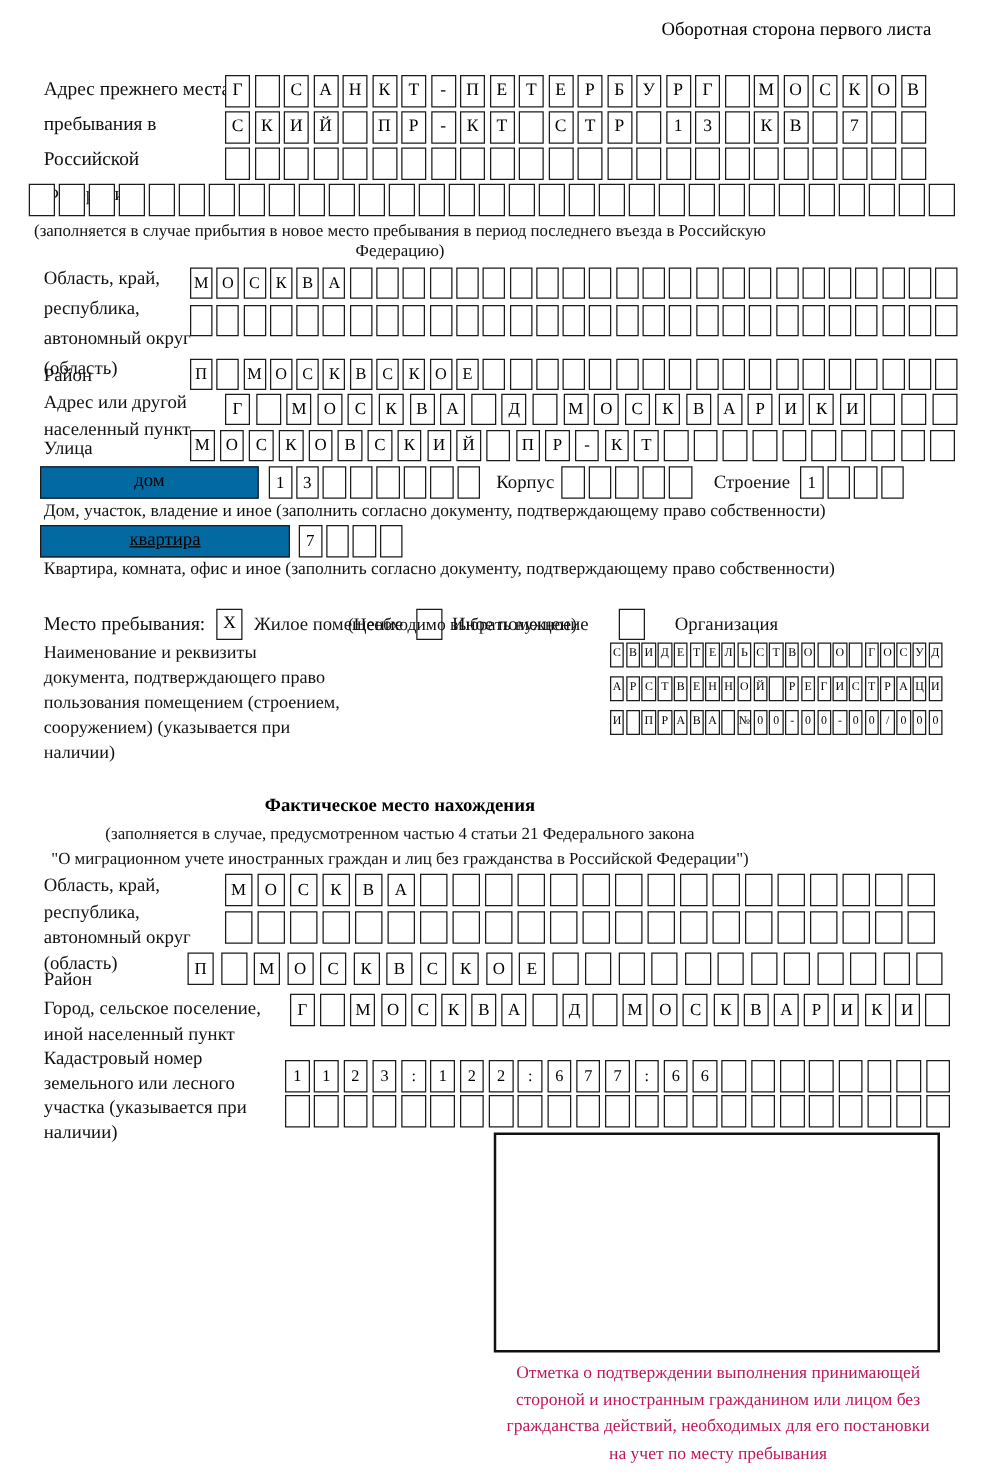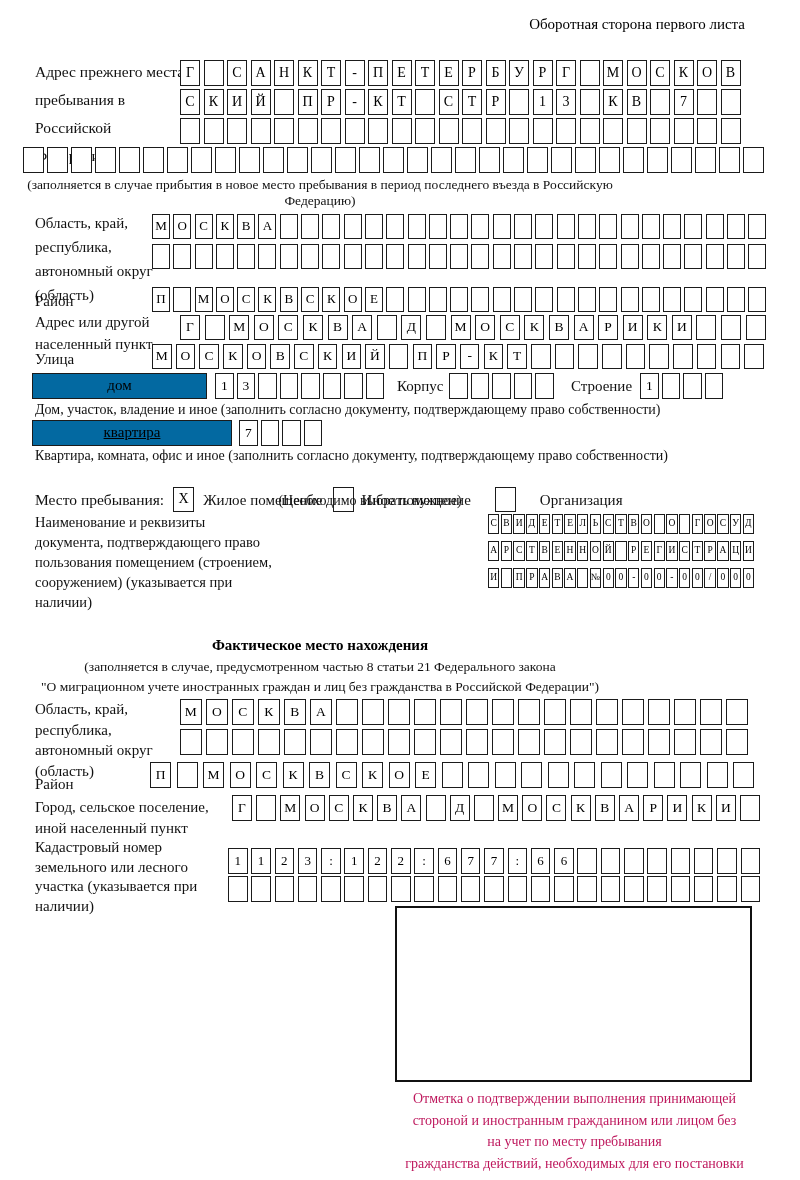--- a/index.html
+++ b/index.html
@@ -98,38 +98,38 @@
     <div class="lbl">Организация</div>
   </div>
   <div class="abs caption" style="top:493px;left:120px;width:500px;text-align:center;">(Необходимо выбрать нужное)</div>
 
   <div class="abs lbl" style="top:512px;left:35px;width:240px;font-size:14.5px;line-height:20px;">Наименование и реквизиты документа, подтверждающего право пользования помещением (строением, сооружением) (указывается при наличии)</div>
   <div class="abs cells cg" style="top:514px;left:488px;"><span class="cell">С</span><span class="cell">В</span><span class="cell">И</span><span class="cell">Д</span><span class="cell">Е</span><span class="cell">Т</span><span class="cell">Е</span><span class="cell">Л</span><span class="cell">Ь</span><span class="cell">С</span><span class="cell">Т</span><span class="cell">В</span><span class="cell">О</span><span class="cell"></span><span class="cell">О</span><span class="cell"></span><span class="cell">Г</span><span class="cell">О</span><span class="cell">С</span><span class="cell">У</span><span class="cell">Д</span></div>
   <div class="abs cells cg" style="top:541px;left:488px;"><span class="cell">А</span><span class="cell">Р</span><span class="cell">С</span><span class="cell">Т</span><span class="cell">В</span><span class="cell">Е</span><span class="cell">Н</span><span class="cell">Н</span><span class="cell">О</span><span class="cell">Й</span><span class="cell"></span><span class="cell">Р</span><span class="cell">Е</span><span class="cell">Г</span><span class="cell">И</span><span class="cell">С</span><span class="cell">Т</span><span class="cell">Р</span><span class="cell">А</span><span class="cell">Ц</span><span class="cell">И</span></div>
   <div class="abs cells cg" style="top:568px;left:488px;"><span class="cell">И</span><span class="cell"></span><span class="cell">П</span><span class="cell">Р</span><span class="cell">А</span><span class="cell">В</span><span class="cell">А</span><span class="cell"></span><span class="cell">№</span><span class="cell">0</span><span class="cell">0</span><span class="cell">-</span><span class="cell">0</span><span class="cell">0</span><span class="cell">-</span><span class="cell">0</span><span class="cell">0</span><span class="cell">/</span><span class="cell">0</span><span class="cell">0</span><span class="cell">0</span></div>
 
   <div class="abs hdr centered" style="top:637px;left:0;font-size:15px;">Фактическое место нахождения</div>
-  <div class="abs note centered" style="top:659px;left:0;">(заполняется в случае, предусмотренном частью 8 статьи 21 Федерального закона</div>
+  <div class="abs note centered" style="top:659px;left:0;">(заполняется в случае, предусмотренном частью 4 статьи 21 Федерального закона</div>
   <div class="abs note centered" style="top:679px;left:0;">"О миграционном учете иностранных граждан и лиц без гражданства в Российской Федерации")</div>
 
   <div class="abs lbl" style="top:699px;left:35px;width:140px;line-height:20.5px;">Область, край, республика, автономный округ (область)</div>
   <div class="abs cells ch" style="top:699px;left:180px;"><span class="cell">М</span><span class="cell">О</span><span class="cell">С</span><span class="cell">К</span><span class="cell">В</span><span class="cell">А</span><span class="cell"></span><span class="cell"></span><span class="cell"></span><span class="cell"></span><span class="cell"></span><span class="cell"></span><span class="cell"></span><span class="cell"></span><span class="cell"></span><span class="cell"></span><span class="cell"></span><span class="cell"></span><span class="cell"></span><span class="cell"></span><span class="cell"></span><span class="cell"></span></div>
   <div class="abs cells ch" style="top:729px;left:180px;"><span class="cell"></span><span class="cell"></span><span class="cell"></span><span class="cell"></span><span class="cell"></span><span class="cell"></span><span class="cell"></span><span class="cell"></span><span class="cell"></span><span class="cell"></span><span class="cell"></span><span class="cell"></span><span class="cell"></span><span class="cell"></span><span class="cell"></span><span class="cell"></span><span class="cell"></span><span class="cell"></span><span class="cell"></span><span class="cell"></span><span class="cell"></span><span class="cell"></span></div>
 
   <div class="abs lbl" style="top:772px;left:35px;">Район</div>
   <div class="abs cells ci" style="top:762px;left:150px;"><span class="cell">П</span><span class="cell"></span><span class="cell">М</span><span class="cell">О</span><span class="cell">С</span><span class="cell">К</span><span class="cell">В</span><span class="cell">С</span><span class="cell">К</span><span class="cell">О</span><span class="cell">Е</span><span class="cell"></span><span class="cell"></span><span class="cell"></span><span class="cell"></span><span class="cell"></span><span class="cell"></span><span class="cell"></span><span class="cell"></span><span class="cell"></span><span class="cell"></span><span class="cell"></span><span class="cell"></span></div>
 
   <div class="abs lbl" style="top:797px;left:35px;width:200px;line-height:20.5px;">Город, сельское поселение, иной населенный пункт</div>
   <div class="abs cells cj" style="top:795px;left:232px;"><span class="cell">Г</span><span class="cell"></span><span class="cell">М</span><span class="cell">О</span><span class="cell">С</span><span class="cell">К</span><span class="cell">В</span><span class="cell">А</span><span class="cell"></span><span class="cell">Д</span><span class="cell"></span><span class="cell">М</span><span class="cell">О</span><span class="cell">С</span><span class="cell">К</span><span class="cell">В</span><span class="cell">А</span><span class="cell">Р</span><span class="cell">И</span><span class="cell">К</span><span class="cell">И</span><span class="cell"></span></div>
 
   <div class="abs lbl" style="top:838px;left:35px;width:180px;line-height:19.5px;">Кадастровый номер земельного или лесного участка (указывается при наличии)</div>
   <div class="abs cells ck" style="top:848px;left:228px;"><span class="cell">1</span><span class="cell">1</span><span class="cell">2</span><span class="cell">3</span><span class="cell">:</span><span class="cell">1</span><span class="cell">2</span><span class="cell">2</span><span class="cell">:</span><span class="cell">6</span><span class="cell">7</span><span class="cell">7</span><span class="cell">:</span><span class="cell">6</span><span class="cell">6</span><span class="cell"></span><span class="cell"></span><span class="cell"></span><span class="cell"></span><span class="cell"></span><span class="cell"></span><span class="cell"></span><span class="cell"></span></div>
   <div class="abs cells ck" style="top:876px;left:228px;"><span class="cell"></span><span class="cell"></span><span class="cell"></span><span class="cell"></span><span class="cell"></span><span class="cell"></span><span class="cell"></span><span class="cell"></span><span class="cell"></span><span class="cell"></span><span class="cell"></span><span class="cell"></span><span class="cell"></span><span class="cell"></span><span class="cell"></span><span class="cell"></span><span class="cell"></span><span class="cell"></span><span class="cell"></span><span class="cell"></span><span class="cell"></span><span class="cell"></span><span class="cell"></span></div>
 
   <div class="abs stamp-box" style="top:906px;left:395px;width:357px;height:176px;"></div>
   <div class="abs stamp-cap" style="top:1088px;left:382px;width:385px;">
     <div>Отметка о подтверждении выполнения принимающей</div>
     <div>стороной и иностранным гражданином или лицом без</div>
+    <div>гражданства действий, необходимых для его постановки</div>
     <div>на учет по месту пребывания</div>
-    <div>гражданства действий, необходимых для его постановки</div>
   </div>
 
 </div>
 
 </body></html>

